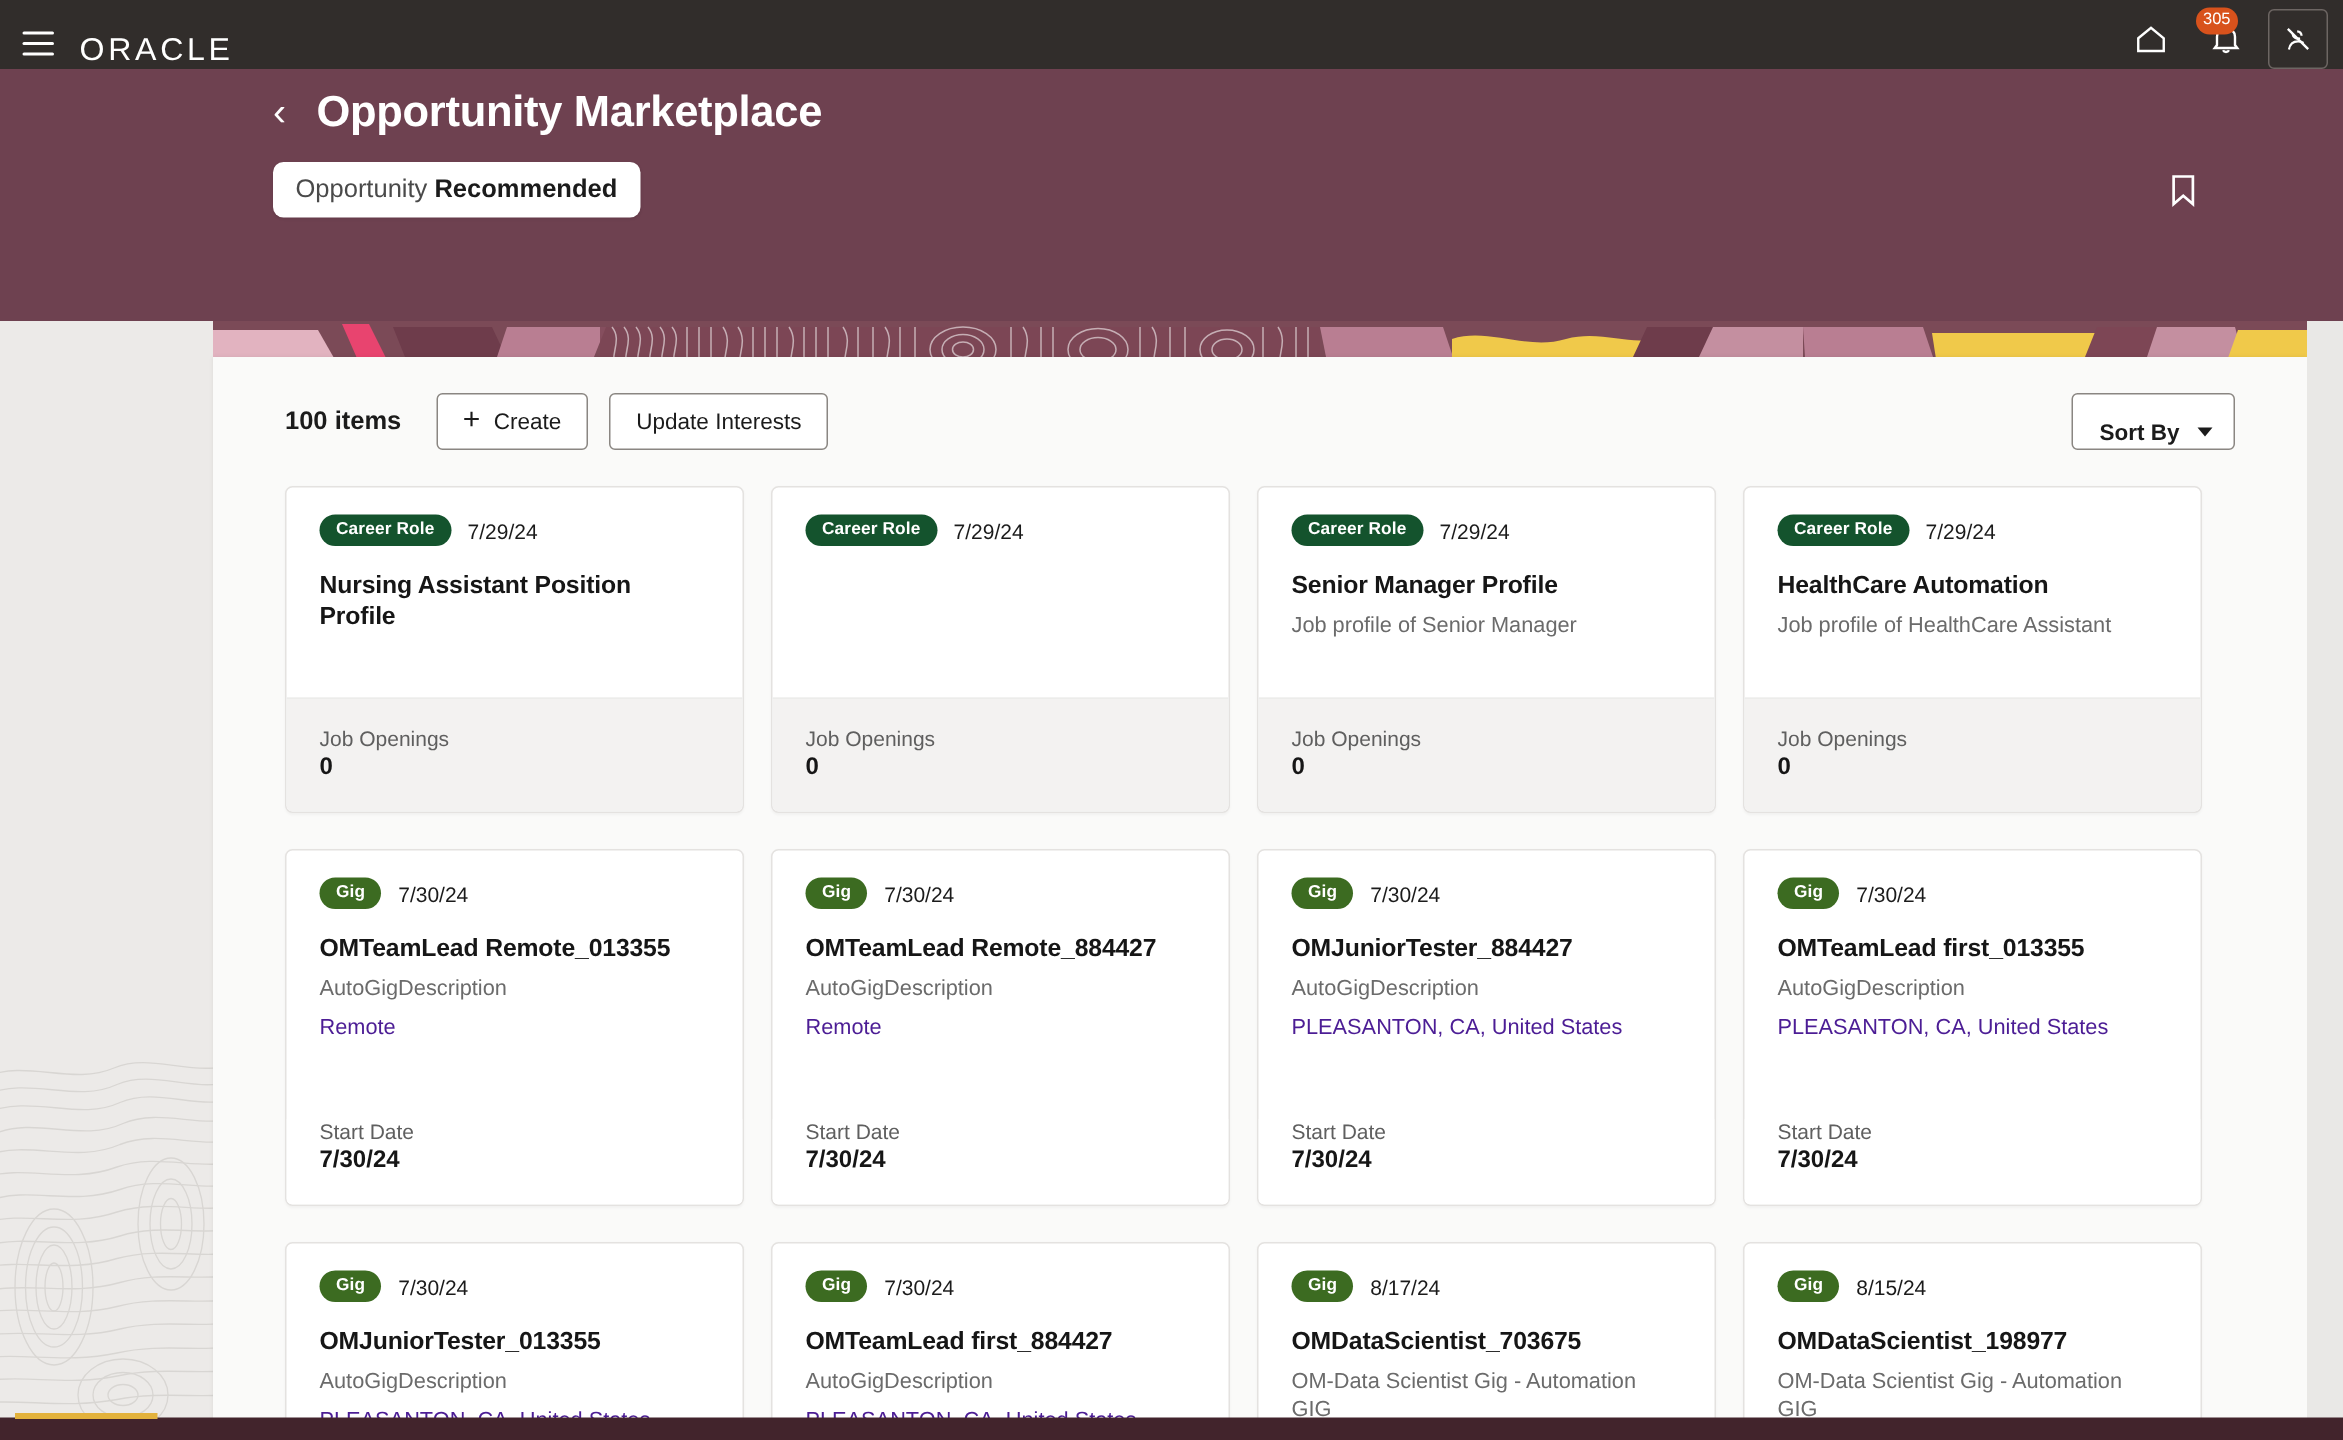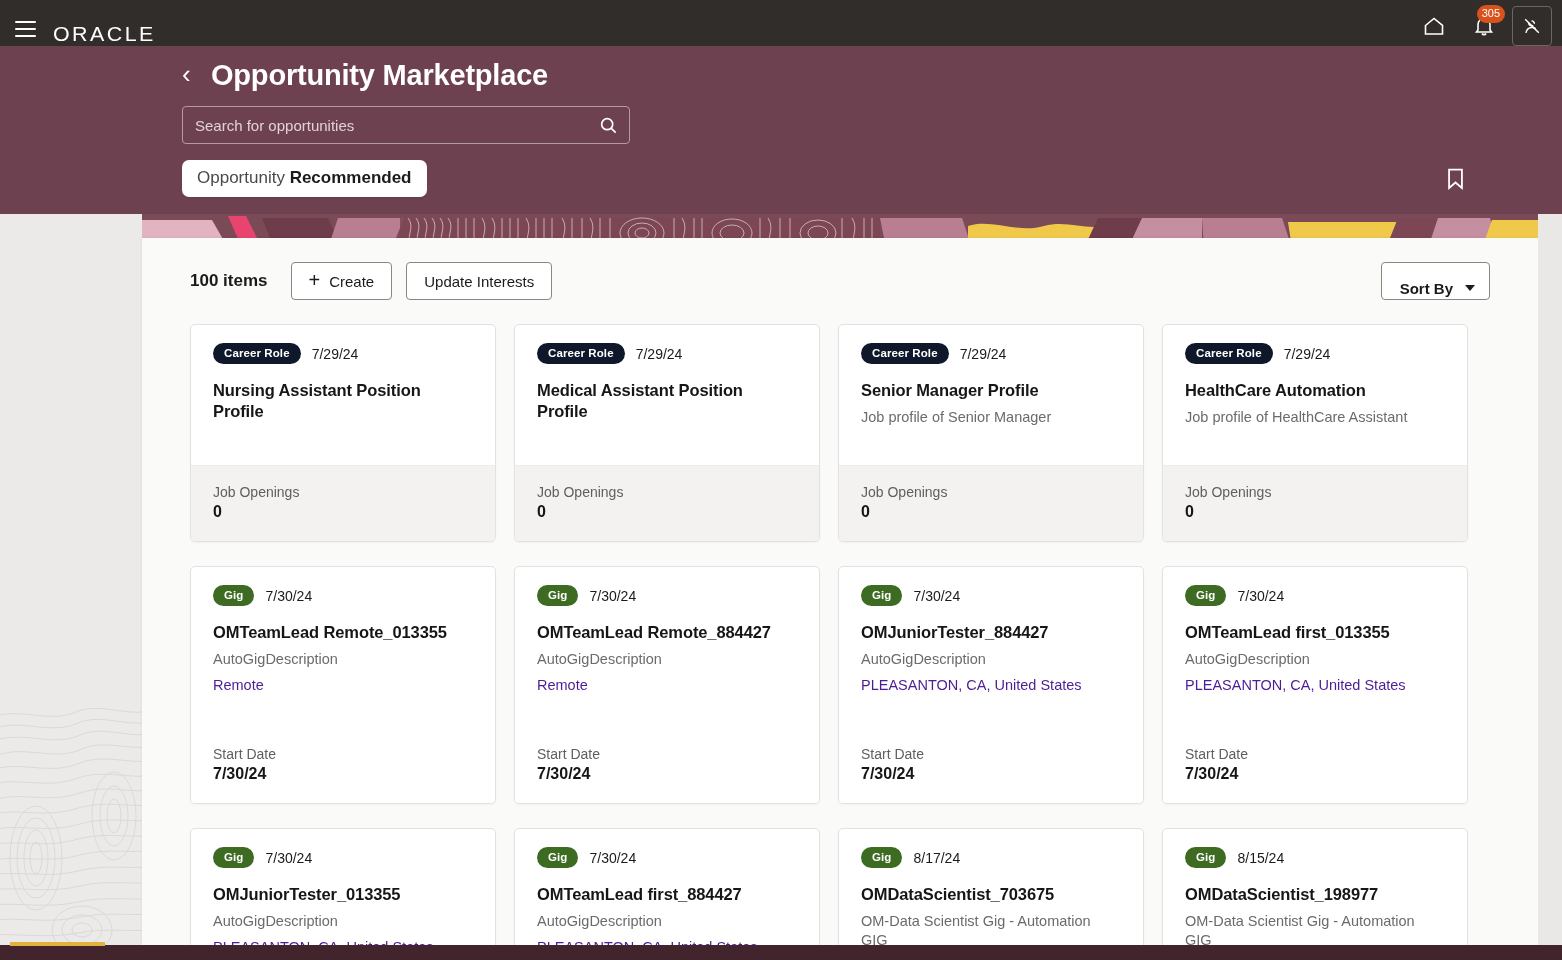--- a/index.html
+++ b/index.html
@@ -28,21 +28,21 @@
     font-weight: 400; font-family: "Liberation Sans", sans-serif;
     transform: scaleX(1.02);
   }
   .topbar-spacer { flex: 1; }
   .top-icons { display: flex; align-items: center; gap: 6px; }
   .ticon {
     width: 44px; height: 40px; display: flex; align-items: center;
     justify-content: center; position: relative; cursor: pointer;
   }
   .badge-count {
-    position: absolute; top: -1px; right: 1px;
+    position: absolute; top: -1px; right: 14px;
     background: #d8521c; color: #fff; font-size: 11px; line-height: 1;
     padding: 3px 5px 4px; border-radius: 9px; font-weight: 400; min-width: 22px;
     text-align: center;
   }
   .ticon.boxed { border: 1px solid #6d6663; border-radius: 4px; width: 40px; height: 40px; }
 
   
   .hero {
     position: absolute; top: 46px; left: 0; width: 1562px; height: 168px;
     background: #6e4150; z-index: 30;
@@ -137,21 +137,21 @@
     box-shadow: 0 1px 2px rgba(0,0,0,0.04);
   }
   .card.h-role { height: 218px; }
   .card.h-gig  { height: 238px; }
   .card-top { padding: 18px 22px 0 22px; flex: 1; }
   .chip-row { display: flex; align-items: center; gap: 11px; }
   .chip {
     color: #ffffff; font-size: 11.5px; font-weight: 700; border-radius: 11px;
     padding: 3px 11px 4px; letter-spacing: 0.1px; line-height: 1.25;
   }
-  .chip.career { background: #0f172a; }
+  .chip.career { background: #14532d; }
   .chip.gig { background: #3c6b21; }
   .chip-date { font-size: 14px; color: #1b1b1b; font-weight: 400; }
   .card-title {
     margin-top: 16px; font-size: 16.5px; font-weight: 700; color: #161616;
     line-height: 1.25; letter-spacing: -0.1px;
   }
   .card-sub {
     margin-top: 7px; font-size: 14.5px; color: #6b6b6b; line-height: 1.3;
   }
   .card-loc {
@@ -216,29 +216,20 @@
     </div>
   </div>
 
   <div class="hero">
     <div class="hero-inner">
       <div class="hero-title-row">
         <div class="back-chevron">‹</div>
         <div class="hero-title">Opportunity Marketplace</div>
       </div>
 
-      <div class="search-wrap">
-        <input type="text" placeholder="Search for opportunities" style="">
-        <button class="search-btn">
-          <svg width="21" height="21" viewBox="0 0 24 24" fill="none" stroke="#ffffff" stroke-width="1.9">
-            <circle cx="10.5" cy="10.5" r="6.3"></circle>
-            <path d="M15.2 15.2 L20.2 20.2"></path>
-          </svg>
-        </button>
-      </div>
 
       <div class="hero-tabrow">
         <div class="tab-pill">
           <span>Opportunity</span>
           <b>Recommended</b>
         </div>
         <div class="bookmark-btn">
           <svg width="17" height="22" viewBox="0 0 18 23" fill="none" stroke="#ffffff" stroke-width="1.9">
             <path d="M2.2 1.6 L15.8 1.6 L15.8 21 L9 15.2 L2.2 21 Z"></path>
           </svg>
@@ -382,21 +373,20 @@
       <div class="foot-label">Job Openings</div>
       <div class="foot-value">0</div>
     </div>
           </div>
           <div class="card h-role">
     <div class="card-top">
       <div class="chip-row">
         <span class="chip career">Career Role</span>
         <span class="chip-date">7/29/24</span>
       </div>
-      <div class="card-title">Medical Assistant Position Profile</div>
 
     </div>
     <div class="card-foot ">
       <div class="foot-label">Job Openings</div>
       <div class="foot-value">0</div>
     </div>
           </div>
           <div class="card h-role">
     <div class="card-top">
       <div class="chip-row">

